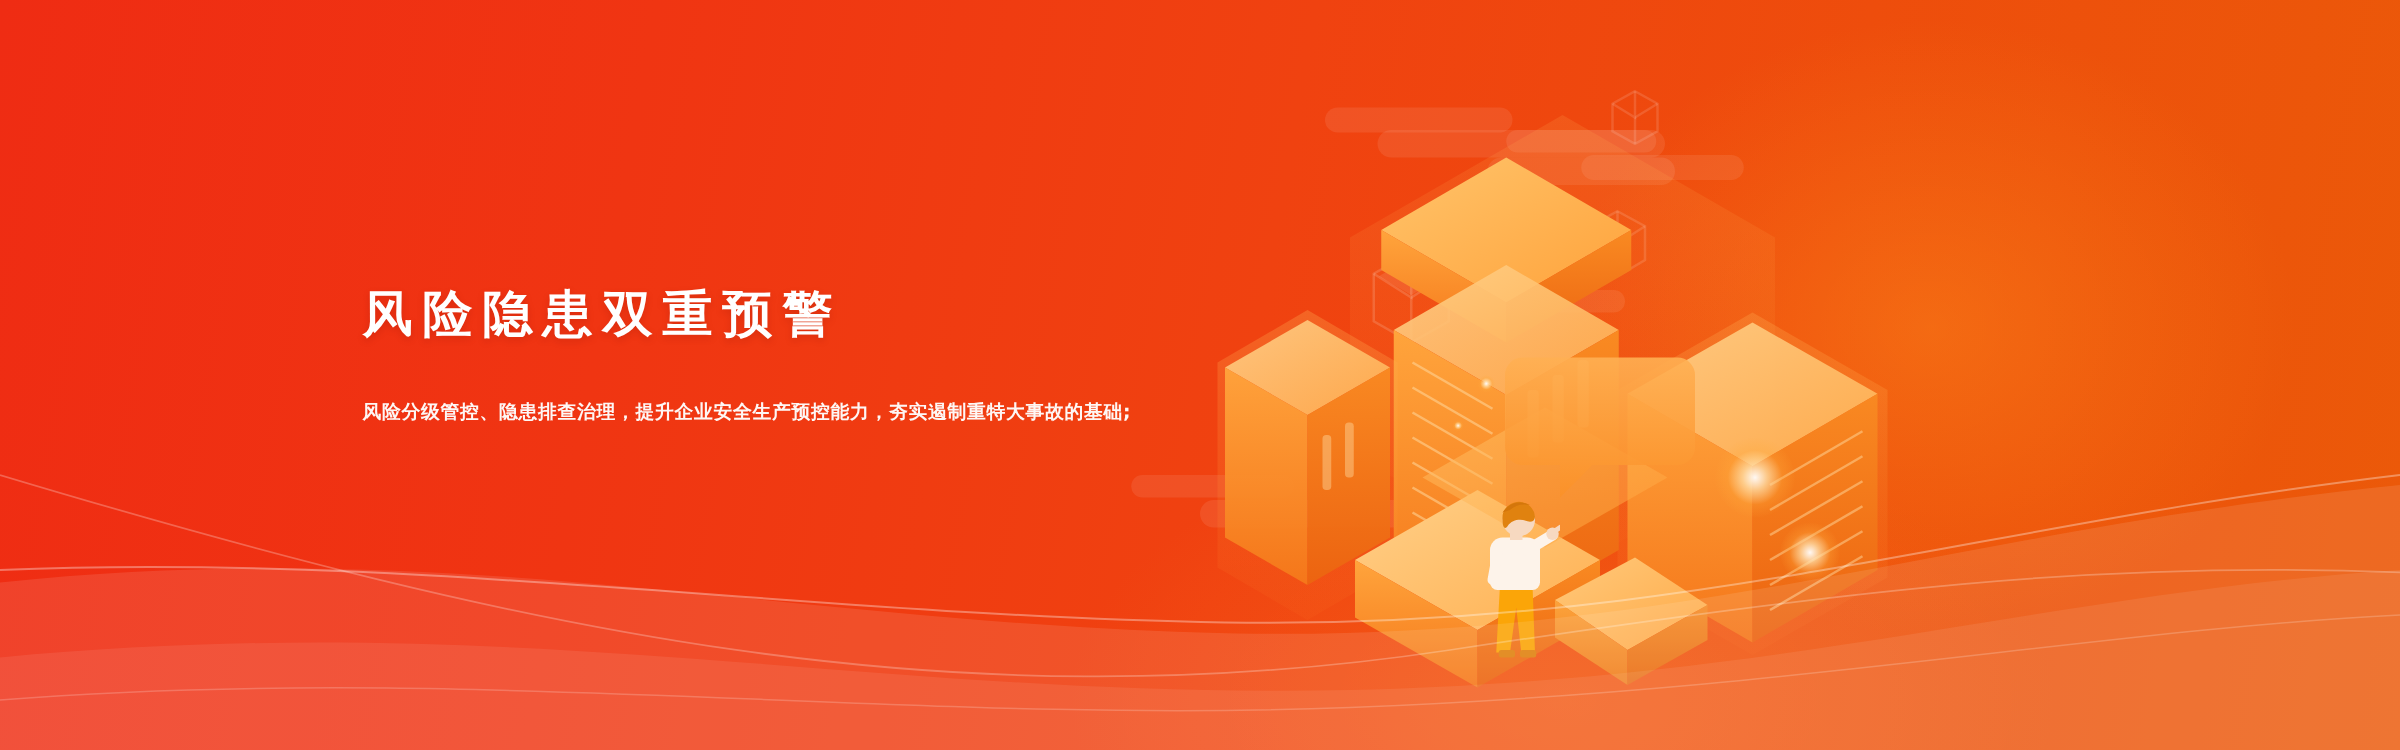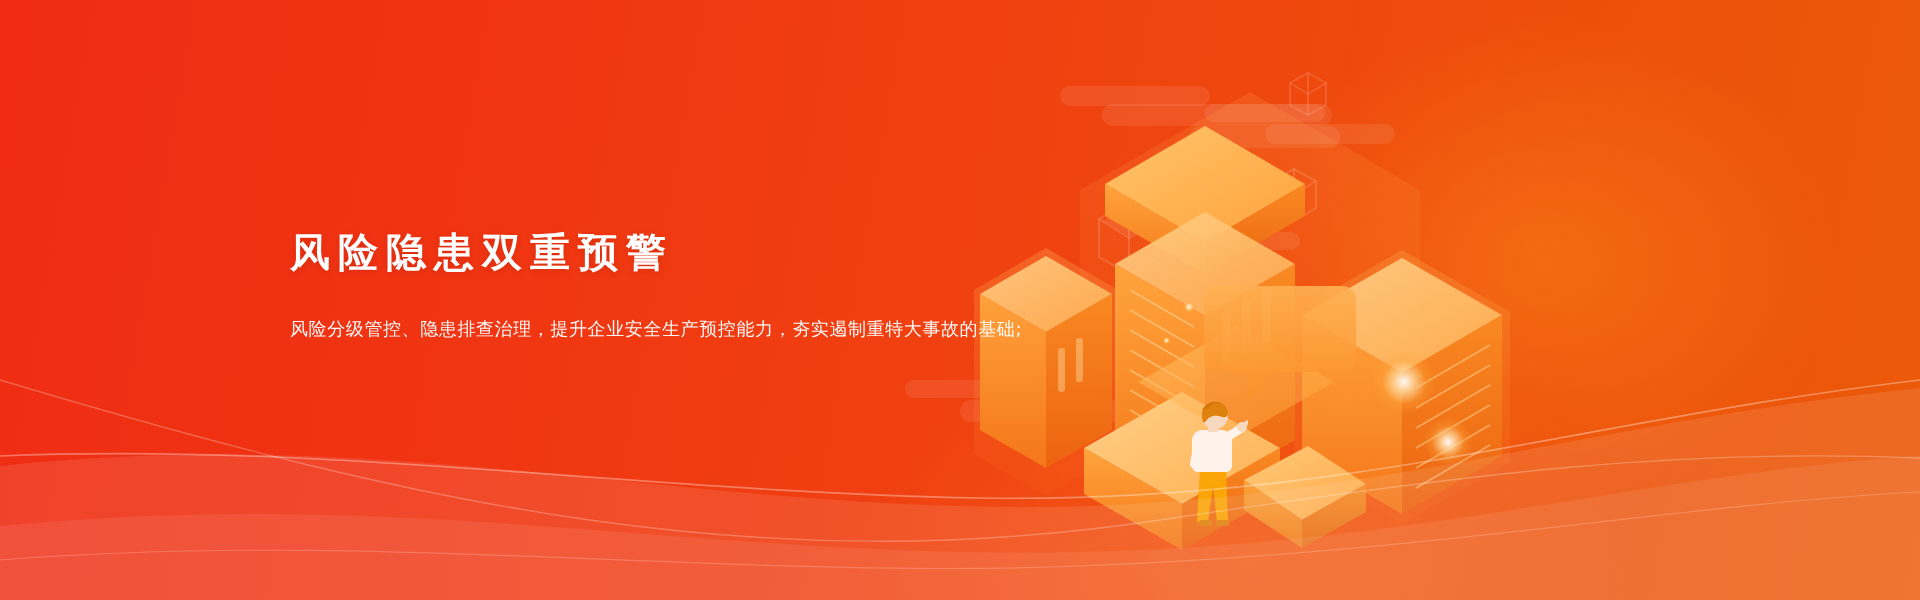--- a/index.html
+++ b/index.html
@@ -58,26 +58,27 @@
     font-weight:700;
     color:#ffffff;
     letter-spacing:8px;
     line-height:1.2;
     text-shadow:0 2px 6px rgba(140,20,0,.22);
     white-space:nowrap;
   }
   .desc{margin:38px 0 0 0;}
   .desc-line{
     margin:0;
-    font-size:18px;
+    font-size:15px;
     color:#ffffff;
     line-height:30px;
     letter-spacing:.6px;
     opacity:.96;
     white-space:nowrap;
+    font-weight:bold;
   }
 </style>
 </head>
 <body>
 
 <div class="banner">
 
   <div class="glow-right"></div>
   <div class="glow-bottom"></div>
 

